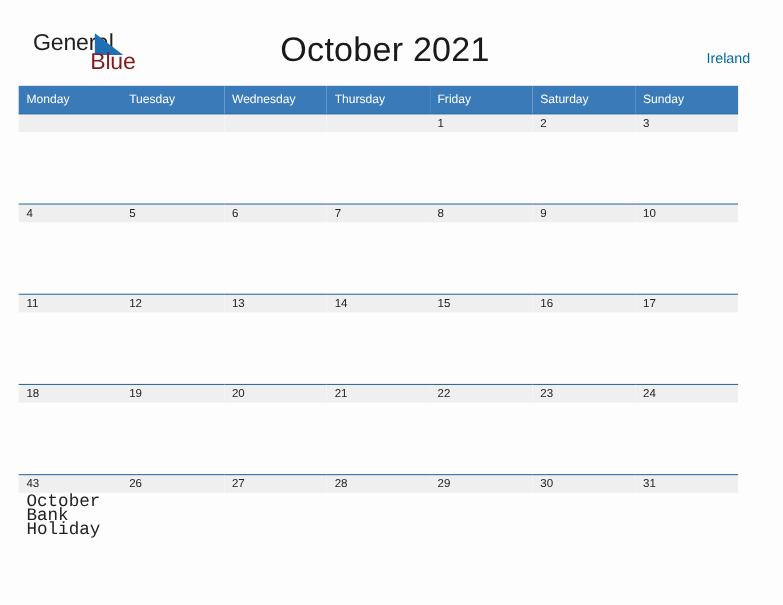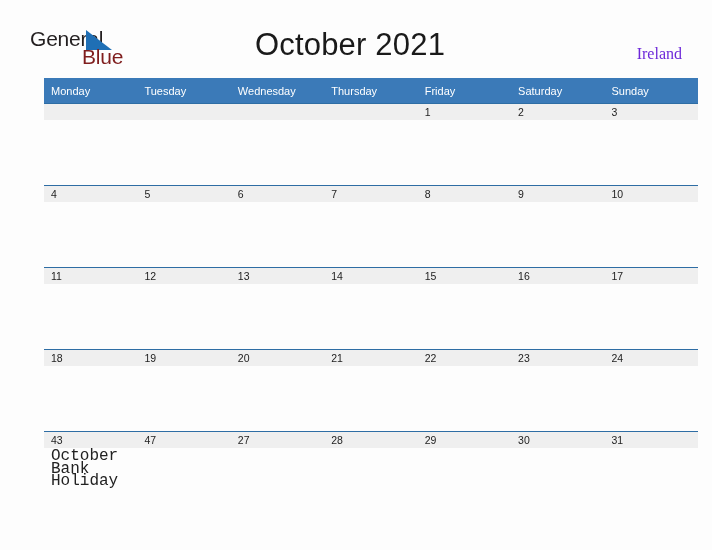--- a/index.html
+++ b/index.html
@@ -69,29 +69,29 @@
     font-weight: 400;
     color: #1a1a1a;
     font-family: "Liberation Sans", sans-serif;
     letter-spacing: 0.2px;
   }
 
   .cal-country {
     position: absolute;
     right: 30px;
     top: 45px;
-    font-size: 16px;
-    color: #6d28d9;
-    font-family: Liberation Serif, serif;
+    font-size: 13px;
+    color: #0369a1;
+    font-family: Liberation Sans, sans-serif;
   }
 
   
   .calendar {
     position: absolute;
-    left: 44px;
+    left: 17px;
     top: 78px;
     width: 654px;
   }
   .cal-table {
     width: 654px;
     border-collapse: collapse;
     table-layout: fixed;
   }
   .cal-table th {
     background: #3b7ab8;
@@ -260,21 +260,21 @@
           </td>
         </tr>
         <tr class="week-row">
           <td>
             <div class="daynum-band">43</div>
             <div class="events">
               <div>October Bank Holiday</div>
             </div>
           </td>
           <td>
-            <div class="daynum-band">47</div>
+            <div class="daynum-band">26</div>
           </td>
           <td>
             <div class="daynum-band">27</div>
           </td>
           <td>
             <div class="daynum-band">28</div>
           </td>
           <td>
             <div class="daynum-band">29</div>
           </td>

